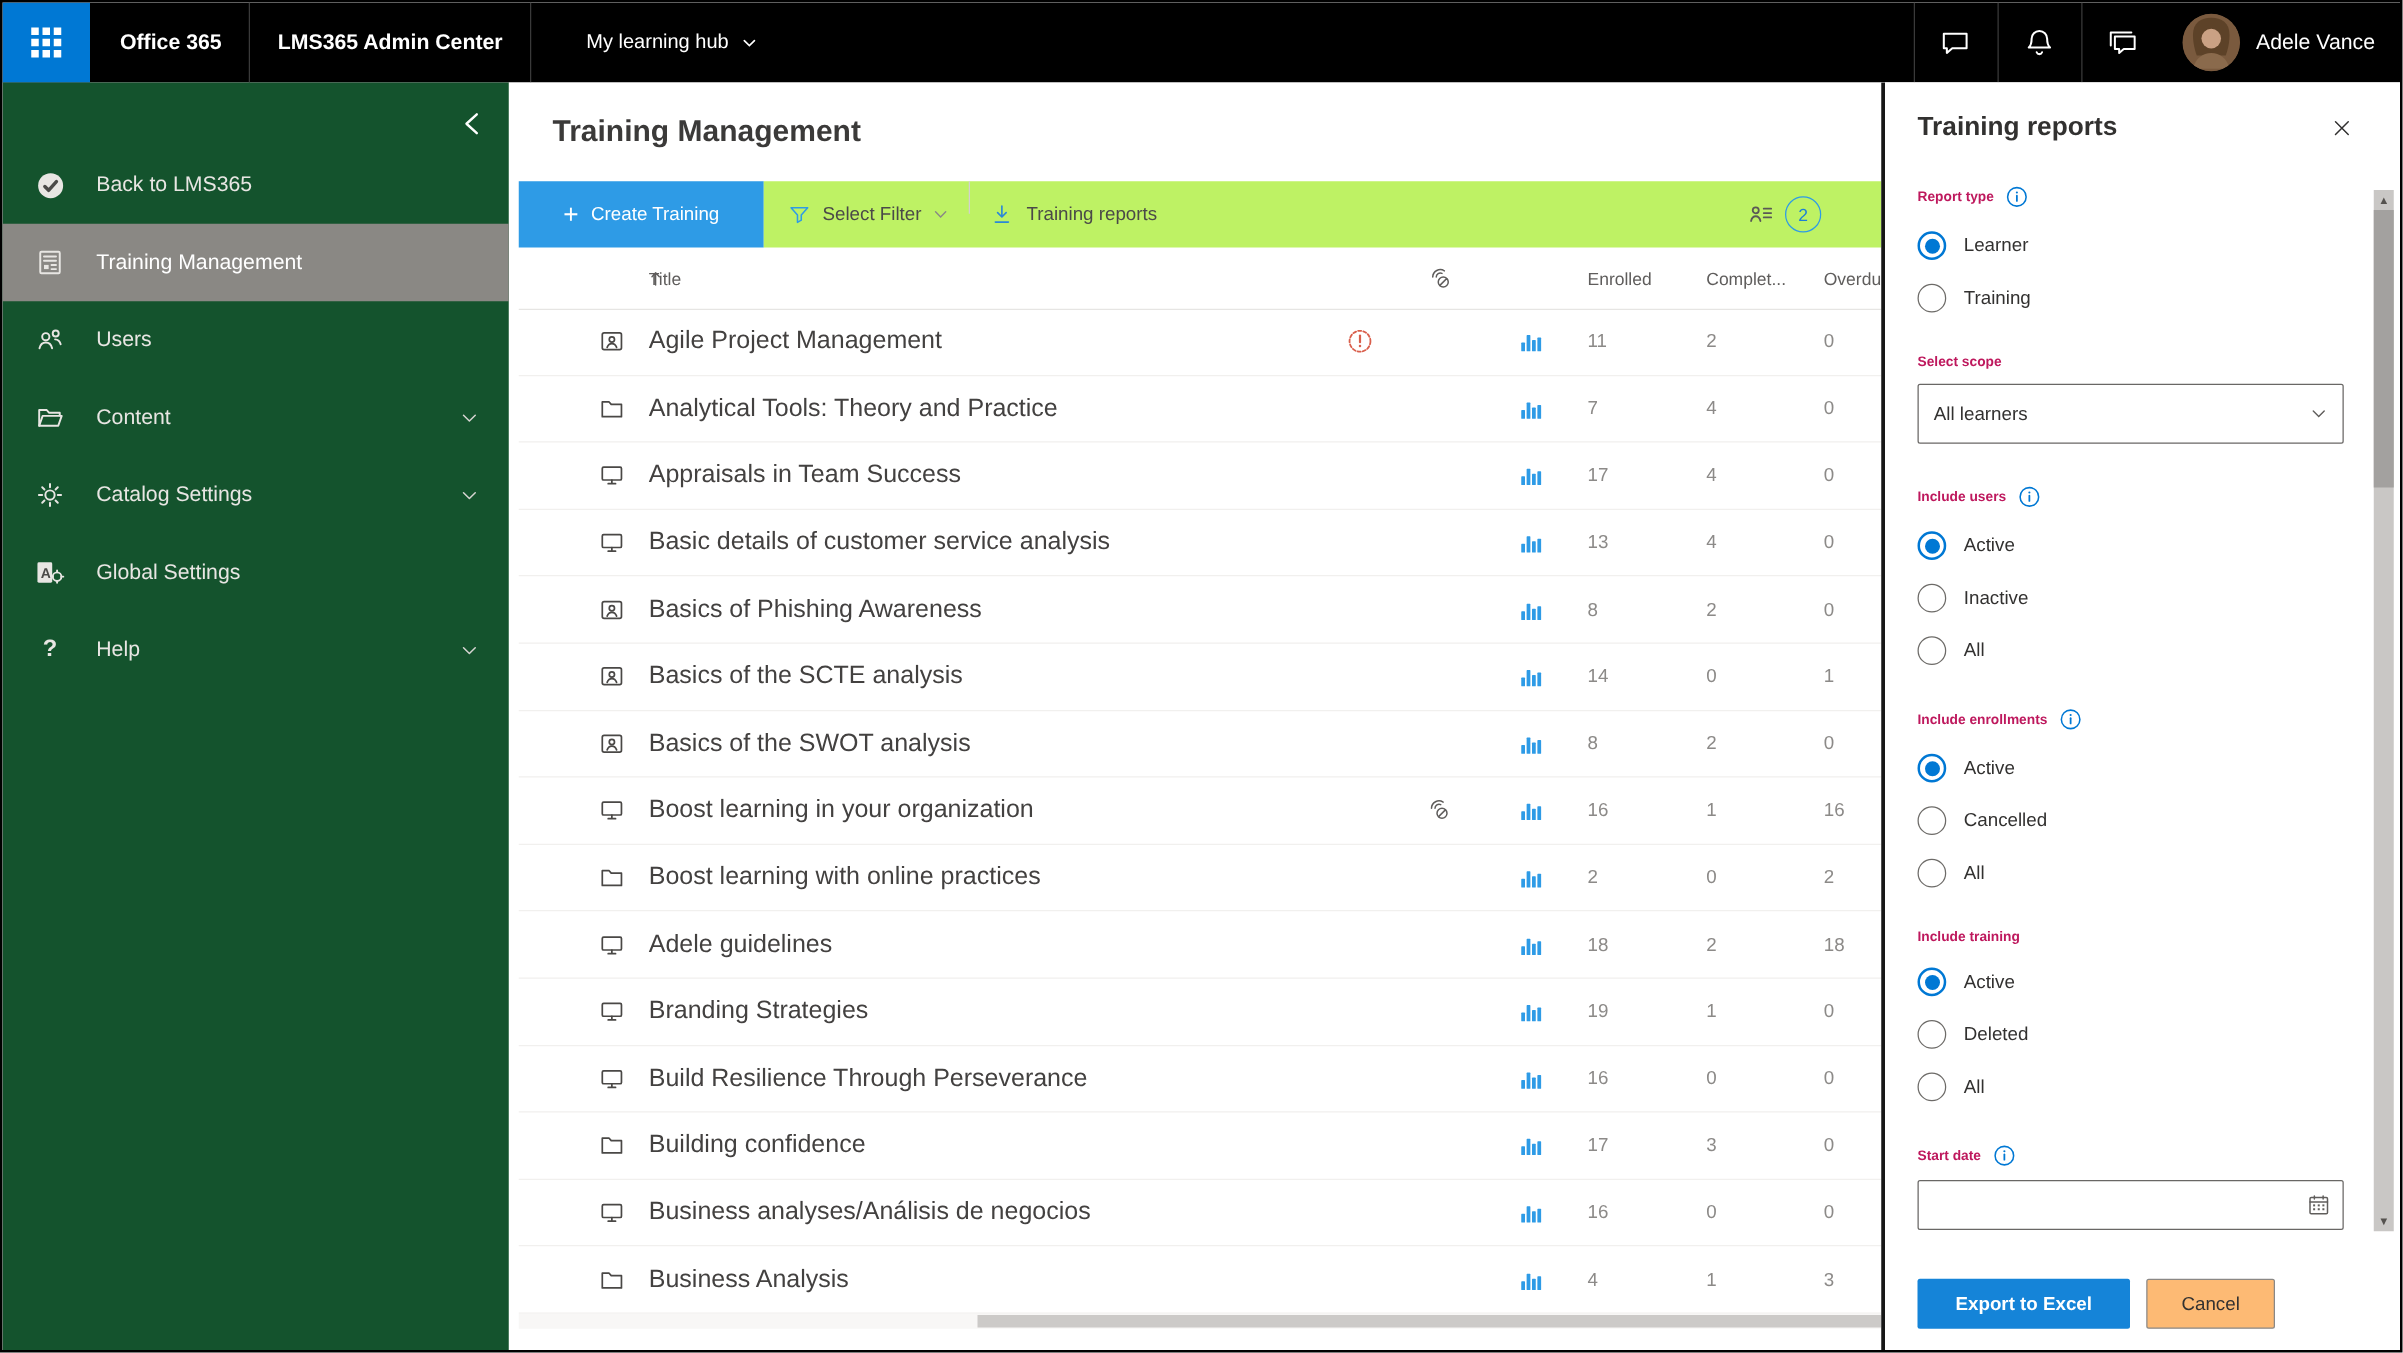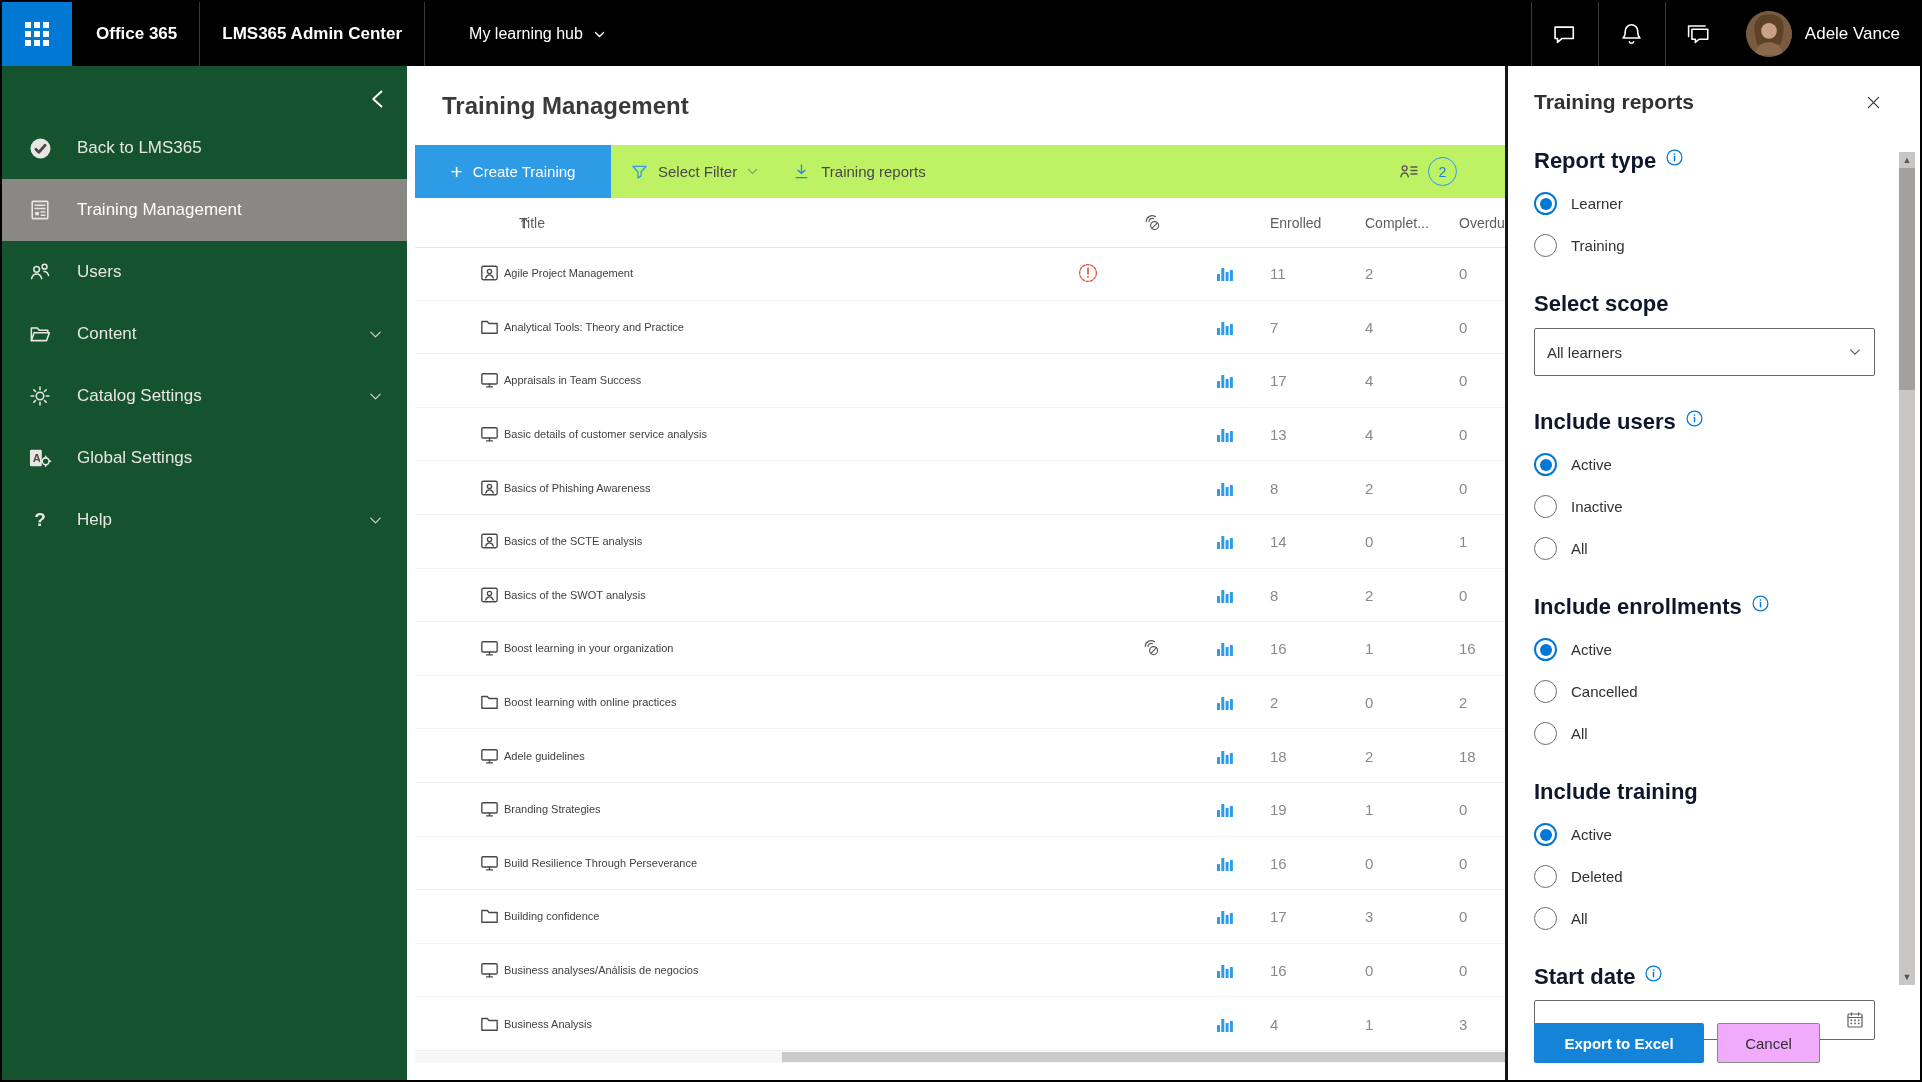--- a/index.html
+++ b/index.html
@@ -56,55 +56,55 @@
   .thead{position:absolute;left:8px;right:0;top:132px;height:49px;border-bottom:1px solid #e6e5e3;}
   .thead span{position:absolute;top:50%;transform:translateY(-50%);font-size:14px;color:#5f5d5c;}
   .h-title{left:104px;display:flex;align-items:center;gap:6px;cursor:pointer;}
   .h-icon{left:727px;color:#5f5d5c;}
   .h-enrolled{left:855px;}.h-completed{left:950px;}.h-overdue{left:1044px;}
 
   .tbody{position:absolute;left:8px;right:0;top:181px;}
   .trow{position:relative;height:53.6px;border-bottom:1px solid #f1f0ee;box-sizing:border-box;}
   .trow>span{position:absolute;top:50%;transform:translateY(-50%);}
   .ticon{left:64px;color:#4a4846;}
-  .rtitle{left:89px;font-size:11px;color:#434140;cursor:pointer;}
+  .rtitle{left:104px;font-size:20px;color:#434140;cursor:pointer;}
   .ralert{left:662px;color:#d95f4c;cursor:pointer;}
   .rnoenroll{left:726px;color:#5f5d5c;}
   .rchart{left:800px;color:#2e9be6;cursor:pointer;}
   .rnum{font-size:15px;color:#8c8a88;}
   .renrolled{left:855px;}.rcompleted{left:950px;}.roverdue{left:1044px;}
 
   .hscroll{position:absolute;left:8px;right:0;top:985px;height:12px;background:#f8f7f6;}
   .hthumb{position:absolute;left:367px;width:723px;top:1px;bottom:1px;background:#cccac8;cursor:pointer;}
 
   
   .panel{position:absolute;left:1503px;top:64px;right:0;bottom:0;background:#fff;z-index:10;
     border-left:3px solid #161616;box-sizing:border-box;}
   .panel-inner{padding:24px 60px 0 26px;}
   .panel-head{display:flex;align-items:flex-start;}
   .panel-title{font-size:21px;font-weight:600;color:#323130;}
   .close-btn{margin-left:auto;margin-right:-26px;color:#323130;cursor:pointer;padding:4px;}
-  .plabel{margin-top:33px;display:flex;align-items:flex-start;gap:9px;font-size:22px;font-weight:700;color:#0f172a;}
+  .plabel{margin-top:33px;display:flex;align-items:center;gap:9px;font-size:11px;font-weight:700;color:#be185d;}
   .info{color:#0078d4;cursor:pointer;display:flex;}
   .radio-row{margin-top:17px;height:25px;display:flex;align-items:center;gap:14px;cursor:pointer;}
   .radio{width:23px;height:23px;border:1.5px solid #6d6b68;border-radius:50%;box-sizing:border-box;position:relative;flex:none;}
   .radio.on{border:2px solid #0078d4;}
   .radio.on::after{content:'';position:absolute;inset:3.5px;background:#0078d4;border-radius:50%;}
   .radio-label{font-size:15px;color:#323130;}
   .scope-box{margin-top:11px;width:341px;height:48px;border:1px solid #69676 5;border:1px solid #696765;border-radius:2px;
     display:flex;align-items:center;position:relative;cursor:pointer;box-sizing:border-box;}
   .scope-value{font-size:15px;color:#323130;margin-left:12px;}
   .scope-chev{position:absolute;right:12px;color:#605e5c;}
   .date-wrap{margin-top:10px;width:341px;height:40px;border:1px solid #696765;border-radius:2px;position:relative;box-sizing:border-box;}
   .date-input{position:absolute;inset:0;border:none;outline:none;font-size:15px;padding:0 40px 0 12px;font-family:inherit;background:transparent;}
   .cal-icon{position:absolute;right:9px;top:50%;transform:translateY(-50%);color:#605e5c;cursor:pointer;}
   .panel-footer{position:absolute;left:26px;bottom:17px;display:flex;gap:13px;}
   .btn-export{width:170px;height:40px;background:#1584d8;color:#fff;border:none;border-radius:2px;
     font-size:15px;font-weight:700;cursor:pointer;font-family:inherit;}
-  .btn-cancel{width:103px;height:40px;background:#f0abfc;color:#323130;border:1px solid #8a8886;border-radius:2px;
+  .btn-cancel{width:103px;height:40px;background:#fdba74;color:#323130;border:1px solid #8a8886;border-radius:2px;
     font-size:15px;cursor:pointer;font-family:inherit;}
   .pscroll{position:absolute;top:86px;bottom:95px;right:5px;width:16px;background:#c9c7c5;}
   .ps-arrow{position:absolute;left:0;right:0;height:16px;display:flex;align-items:center;justify-content:center;
     font-size:9px;color:#55524f;cursor:pointer;}
   .ps-up{top:0;}.ps-down{bottom:0;}
   .ps-thumb{position:absolute;left:0;right:0;top:16px;height:222px;background:#a3a19f;cursor:pointer;}
 </style>
 </head>
 <body>
 

